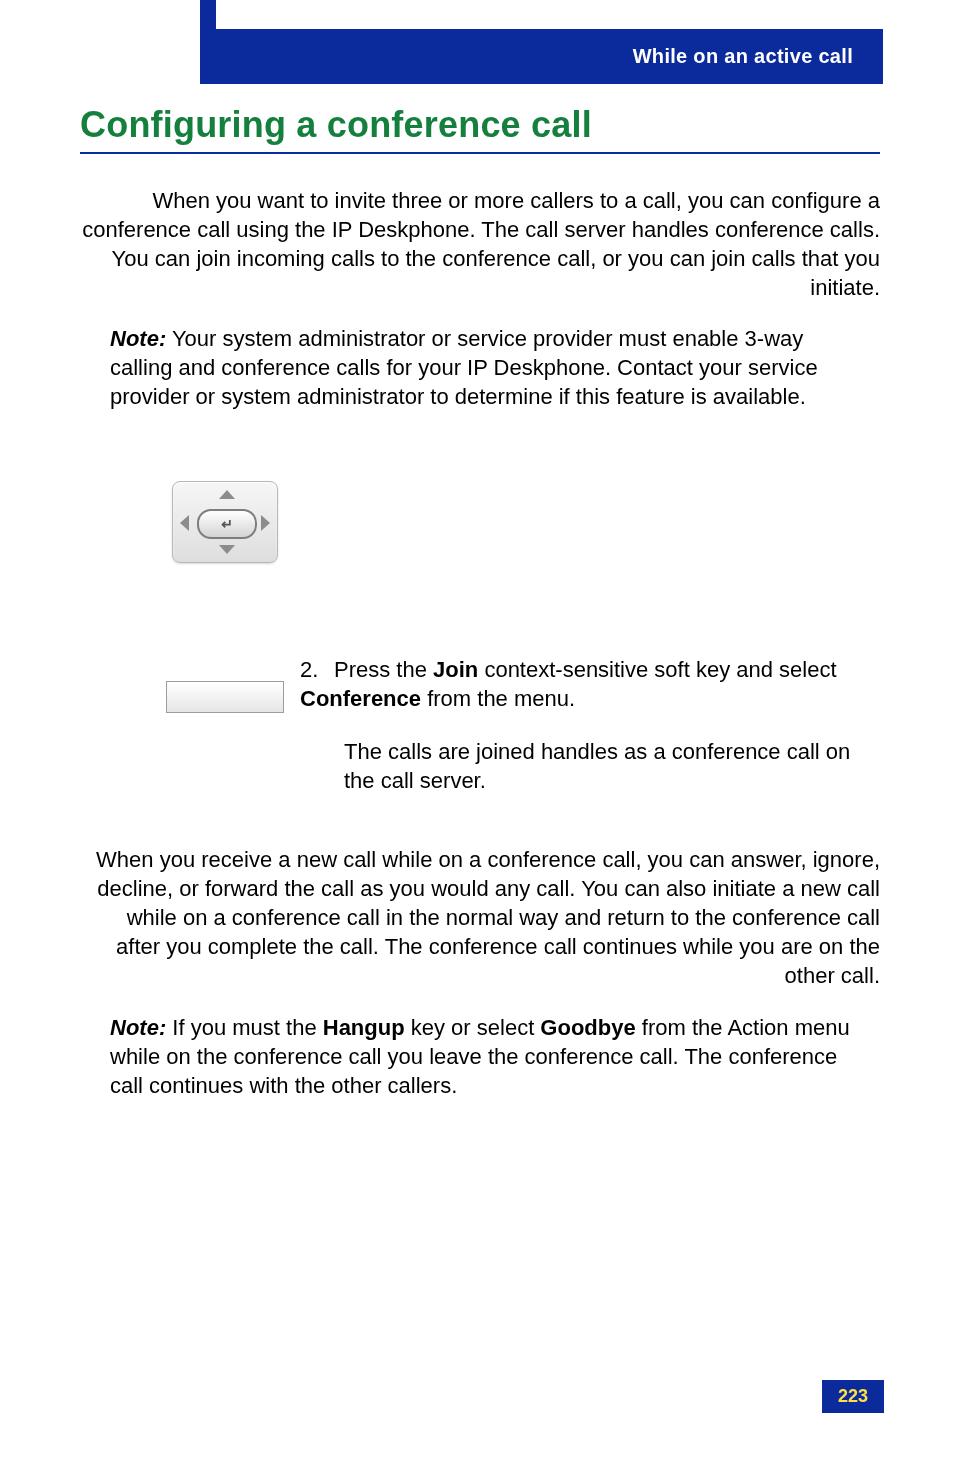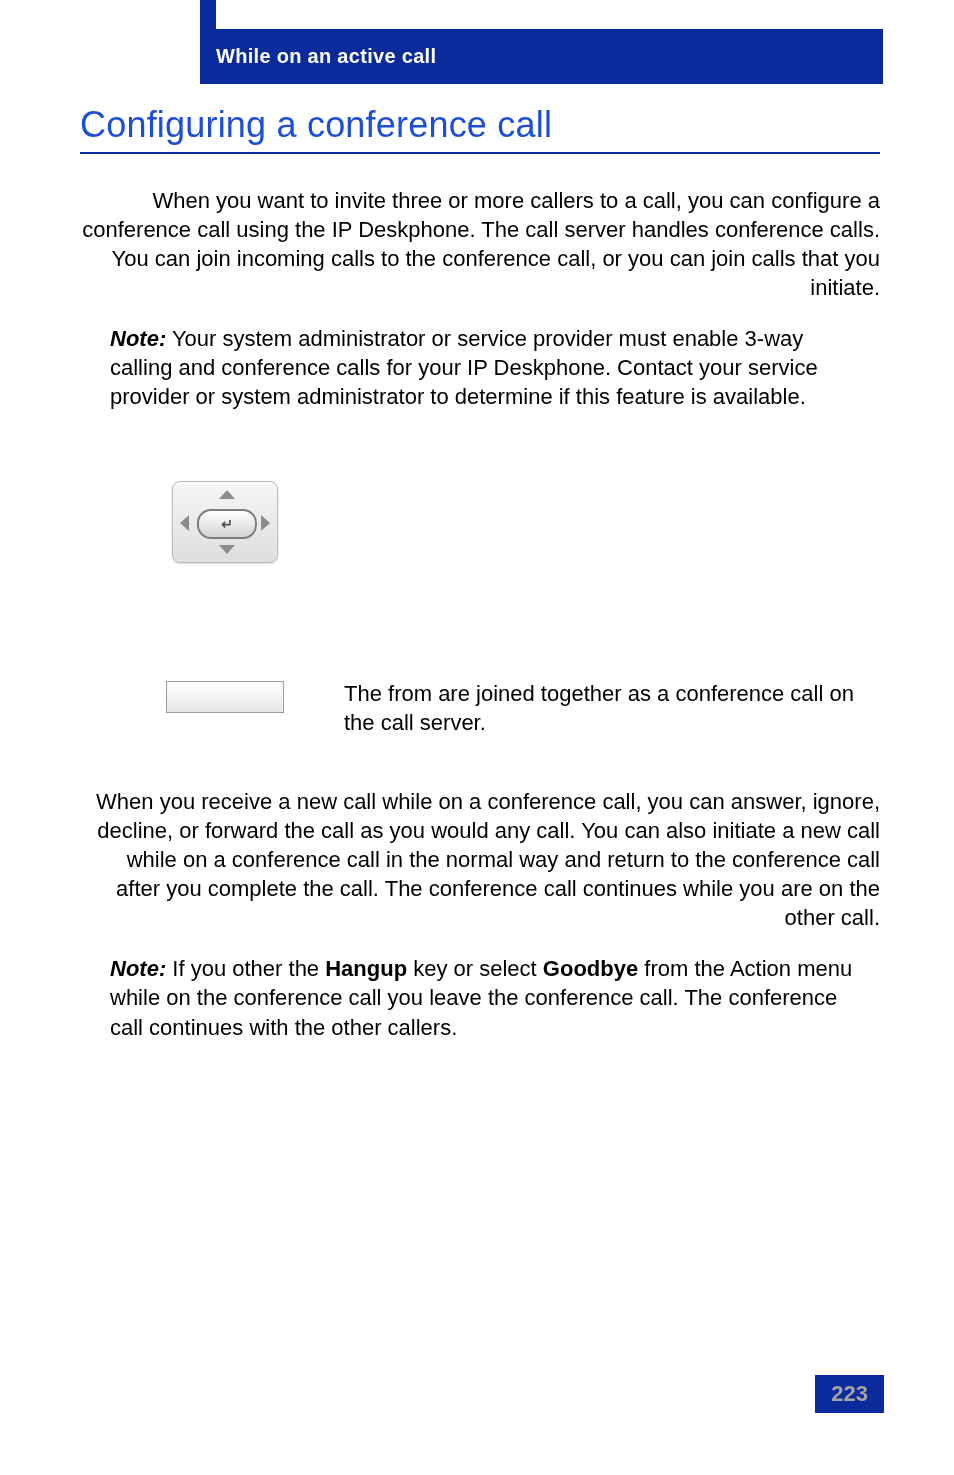--- a/index.html
+++ b/index.html
@@ -18,39 +18,40 @@
     width:16px; height:84px;
     background:#0b2a9b;
   }
   .header-band{
     position:absolute;
     left:216px; top:29px;
     width:667px; height:55px;
     background:#0b2a9b;
     display:flex;
     align-items:center;
+    justify-content:flex-end;
     padding-right:30px;
     box-sizing:border-box;
   }
   .header-band span{
     color:#fff;
     font-weight:bold;
     font-size:20px;
     font-family:"Arial Black", Arial, sans-serif;
     letter-spacing:0.3px;
   }
   .content{
     position:absolute;
     left:80px; top:104px;
     width:800px;
   }
   h1.section-title{
-    color:#1d4ed8;
+    color:#15803d;
     font-size:36px;
-    font-weight:400;
+    font-weight:700;
     font-family:"Arial Black","Arial Rounded MT Bold",Arial,sans-serif;
     margin:0 0 6px 0;
     letter-spacing:0.2px;
   }
   .title-rule{
     border:none;
     border-top:2px solid #0b2a9b;
     margin:2px 0 32px 0;
   }
   p.body{
@@ -150,23 +151,23 @@
     width:116px;height:30px;
     border:1px solid #9c9c9c;
     background:linear-gradient(#ffffff,#e6e6e6);
     margin-top:26px;
   }
   
   .page-num{
     position:absolute;
     right:70px; bottom:62px;
     background:#0b2a9b;
-    color:#a3a3a3;
+    color:#fde047;
     font-weight:900;
-    font-size:22px;
+    font-size:18px;
     padding:6px 16px;
     font-family:"Arial Black",Arial,sans-serif;
   }
   .bold{font-weight:bold;}
 </style>
 </head>
 <body>
 
 <div class="left-band"></div>
 <div class="header-band">
@@ -198,28 +199,31 @@
             </div>
         </div>
       </div>
     </div>
 
     <div class="step-row">
       <div class="step-icon">
         <div class="softkey"></div>
       </div>
       <div class="step-text">
-        <div class="result">The from are joined together as a conference call on the call server.</div>
+        <div>
+          <span class="step-num">2.</span><span>Press the </span><span class="bold">Join</span><span> context-sensitive soft key and select </span><span class="bold">Conference</span><span> from the menu.</span>
+        </div>
+        <div class="result">The calls are joined handles as a conference call on the call server.</div>
       </div>
     </div>
 
   </div>
 
   <p class="body">When you receive a new call while on a conference call, you can answer, ignore, decline, or forward the call as you would any call. You can also initiate a new call while on a conference call in the normal way and return to the conference call after you complete the call. The conference call continues while you are on the other call.</p>
 
   <p class="note">
     <span class="italic bold">Note:</span>
-    <span>If you other the </span><span class="bold">Hangup</span><span> key or select </span><span class="bold">Goodbye</span><span> from the Action menu while on the conference call you leave the conference call. The conference call continues with the other callers.</span>
+    <span>If you must the </span><span class="bold">Hangup</span><span> key or select </span><span class="bold">Goodbye</span><span> from the Action menu while on the conference call you leave the conference call. The conference call continues with the other callers.</span>
   </p>
 
 </div>
 
 <div class="page-num">223</div>
 
 </body></html>

